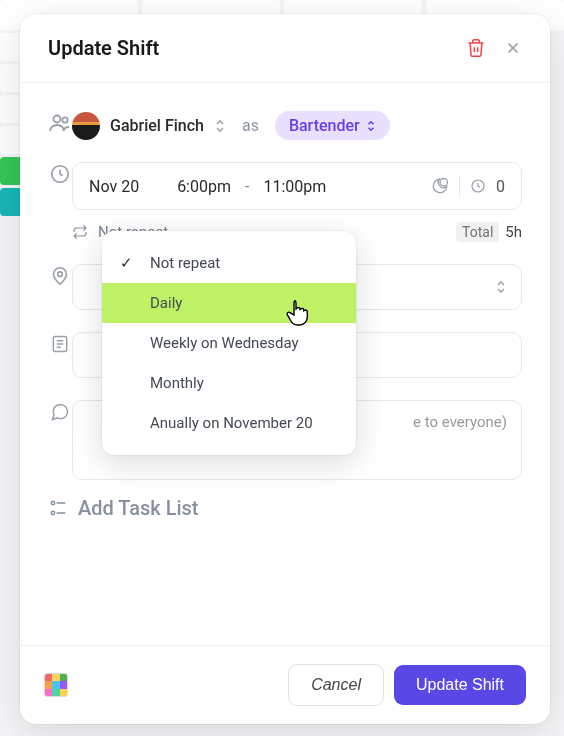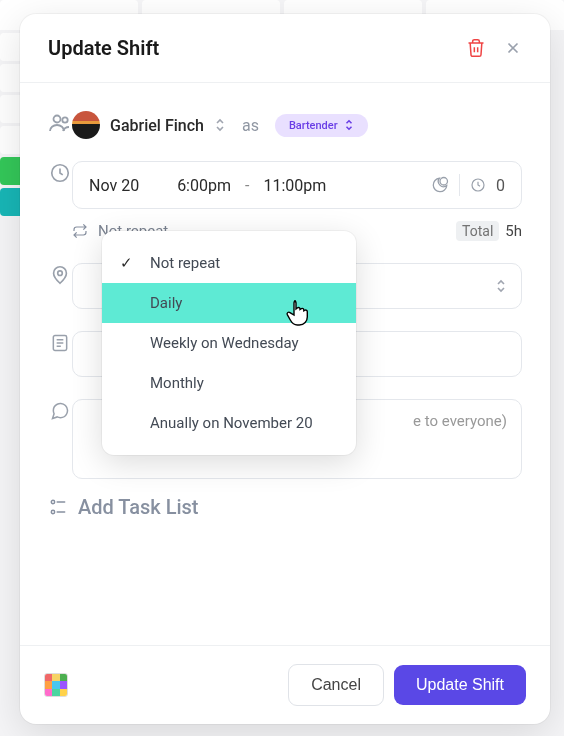--- a/index.html
+++ b/index.html
@@ -115,21 +115,21 @@
   color: #a0a5b0;
   font-size: 14px;
   display: inline-flex;
   flex-direction: column;
   line-height: 6px;
 }
 .as-word { font-size: 16px; color: #9097a3; margin: 0 6px; }
 .role-badge {
   background: #e9e0ff;
   color: #6a3ee6;
-  font-size: 11px;
+  font-size: 16px;
   font-weight: 500;
   padding: 5px 14px;
   border-radius: 16px;
   display: inline-flex;
   align-items: center;
   gap: 6px;
 }
 .time-card {
   border: 1px solid #e4e7ec;
   border-radius: 10px;
@@ -207,21 +207,21 @@
   cursor: pointer;
   position: relative;
 }
 .popover-item.selected::before {
   content: "✓";
   position: absolute;
   left: 18px;
   font-size: 15px;
   color: #2a2a2a;
 }
-.popover-item.hover { background: #5eead4; }
+.popover-item.hover { background: #bef264; }
 .cursor {
   position: absolute;
   left: 265px;
   top: 216px;
   z-index: 20;
   pointer-events: none;
 }
 .modal-footer {
   border-top: 1px solid #eef0f2;
   padding: 18px 24px;
@@ -247,20 +247,21 @@
   border-radius: 9px;
   font-size: 16px;
   font-weight: 500;
   cursor: pointer;
   border: none;
 }
 .btn-secondary {
   background: #fff;
   color: #444;
   border: 1px solid #e0e3e8;
+  font-style: italic;
 }
 .btn-primary {
   background: #5a48e6;
   color: #fff;
 }
 </style>
 </head>
 <body>
 
 <div class="bg-header">

